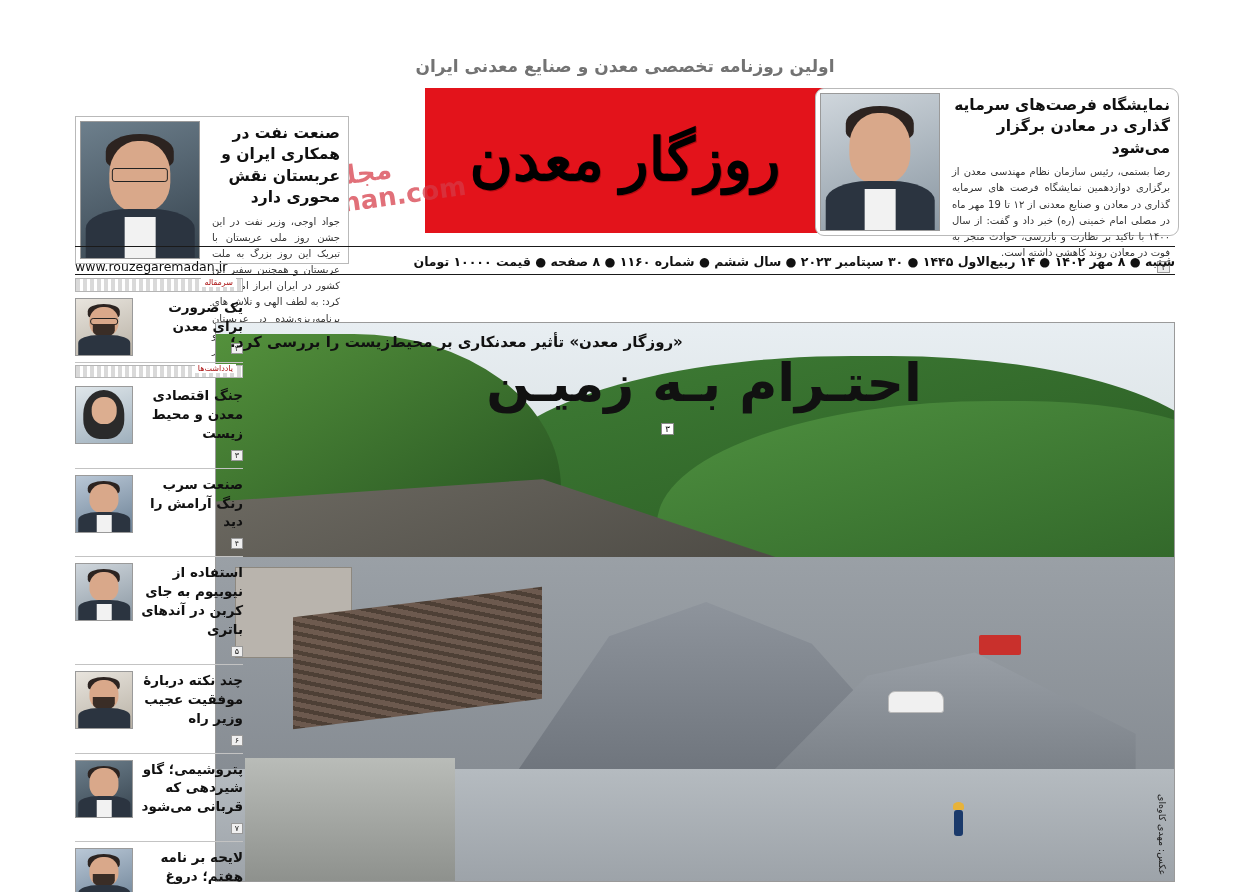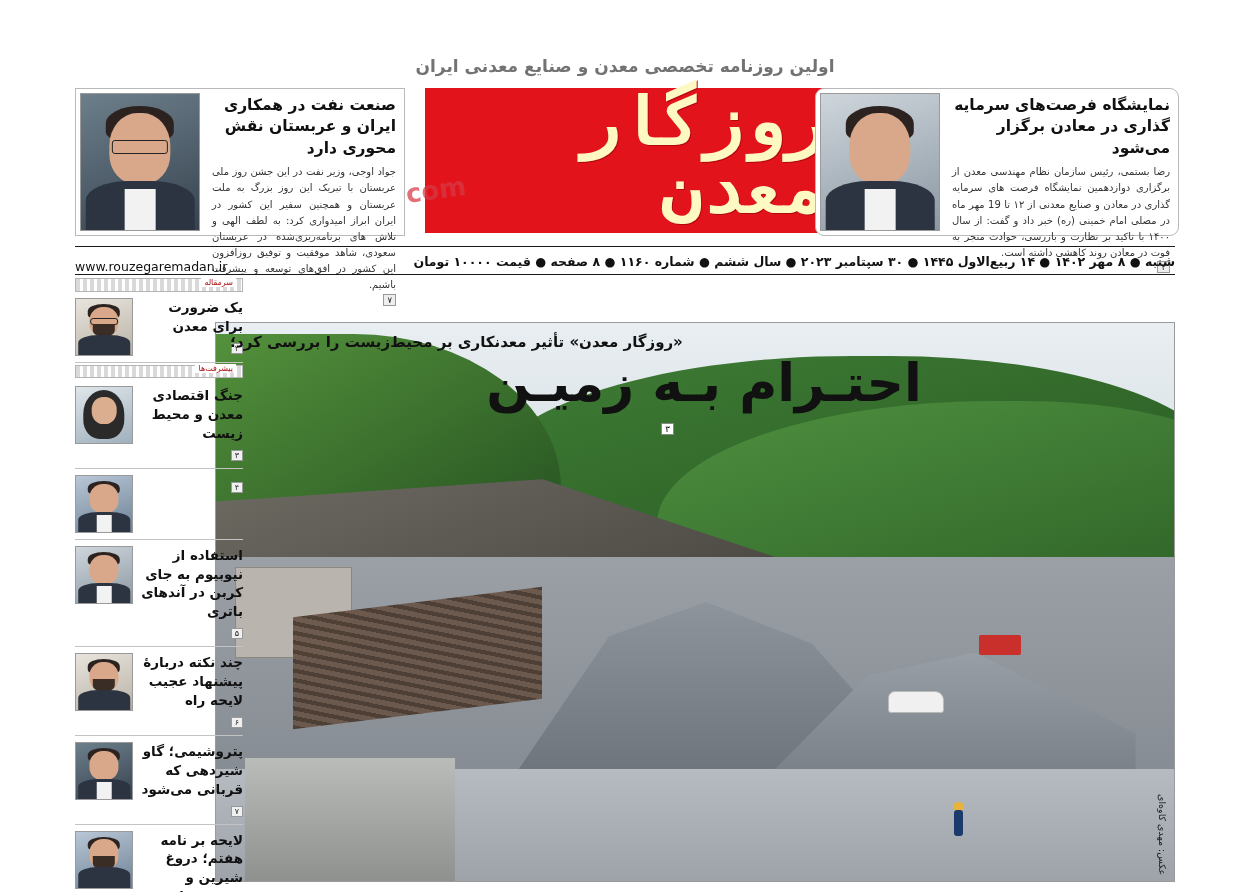--- a/index.html
+++ b/index.html
@@ -17,39 +17,39 @@
   .tagline{
     position:absolute;top:56px;left:0;right:0;text-align:center;
     font-size:17px;font-weight:bold;color:#737373;letter-spacing:-0.3px;
   }
   .logo-box{
     position:absolute;top:88px;left:50%;transform:translateX(-50%);
     width:400px;height:145px;background:#e3131b;
     display:flex;align-items:center;justify-content:center;
   }
   .logo-text{
-    color:#fef9c3;font-size:68px;font-weight:bold;line-height:1;
+    color:#000000;font-size:59px;font-weight:bold;line-height:1;
     letter-spacing:-2px;text-shadow:1px 1px 0 #b0090f;
-    font-family:Liberation Mono, monospace;
+    font-family:Liberation Sans, sans-serif;
   }
   .watermark{
     position:absolute;top:160px;left:228px;width:270px;text-align:center;
     color:#d63a46;font-size:34px;font-weight:bold;opacity:.72;
     transform:rotate(-8deg);pointer-events:none;
   }
   .watermark .fa{font-size:26px;display:block;line-height:1;}
   .watermark .en{font-size:26px;display:block;line-height:1.1;}
 
   
   .teaser{
     position:absolute;top:88px;border:1px solid #b9b9b9;
     height:148px;box-sizing:border-box;background:#fff;
   }
   .teaser.right{right:71px;width:364px;border-radius:9px;}
-  .teaser.left{left:75px;width:330px;}
+  .teaser.left{left:75px;width:274px;margin-top:28px;}
   .teaser .inner{display:flex;height:100%;}
   .teaser .photo{
     width:118px;flex:none;margin:4px;border:1px solid #9a9a9a;
     background:#3b4a57;position:relative;overflow:hidden;
   }
   .teaser .txt{flex:1;padding:6px 8px 4px 8px;display:flex;flex-direction:column;}
   .teaser h3{
     margin:0 0 5px 0;font-size:15.5px;line-height:1.38;font-weight:bold;
     color:#111;text-align:right;
   }
@@ -342,38 +342,39 @@
               <div class="hair"></div>
               <div class="skin"></div>
               <div class="glasses"></div>
               <div class="beard"></div>
               <div class="body"></div>
             </div>
         </div>
       </div>
 
       <div class="rail-sep">
-        <span>پیشرفت‌ها</span>
+        <span>یادداشت‌ها</span>
       </div>
 
       <div class="rail-item">
         <div class="txt">
           <h4>جنگ اقتصادی معدن و محیط زیست</h4>
           <span class="pg">۳</span>
         </div>
         <div class="thumb">
           <div class="face bg-e">
               <div class="hijab"></div>
               <div class="hijab-face"></div>
             </div>
         </div>
       </div>
 
       <div class="rail-item">
         <div class="txt">
+          <h4>صنعت سرب رنگ آرامش را دید</h4>
           <span class="pg">۴</span>
         </div>
         <div class="thumb">
           <div class="face bg-d">
               <div class="hair"></div>
               <div class="skin"></div>
               <div class="body"></div>
               <div class="shirt"></div>
             </div>
         </div>
@@ -389,21 +390,21 @@
               <div class="hair"></div>
               <div class="skin"></div>
               <div class="body"></div>
               <div class="shirt"></div>
             </div>
         </div>
       </div>
 
       <div class="rail-item">
         <div class="txt">
-          <h4>چند نکته دربارهٔ پیشنهاد عجیب لایحه راه</h4>
+          <h4>چند نکته دربارهٔ موفقیت عجیب وزیر راه</h4>
           <span class="pg">۶</span>
         </div>
         <div class="thumb">
           <div class="face bg-c">
               <div class="hair"></div>
               <div class="skin"></div>
               <div class="beard"></div>
               <div class="body"></div>
             </div>
         </div>

